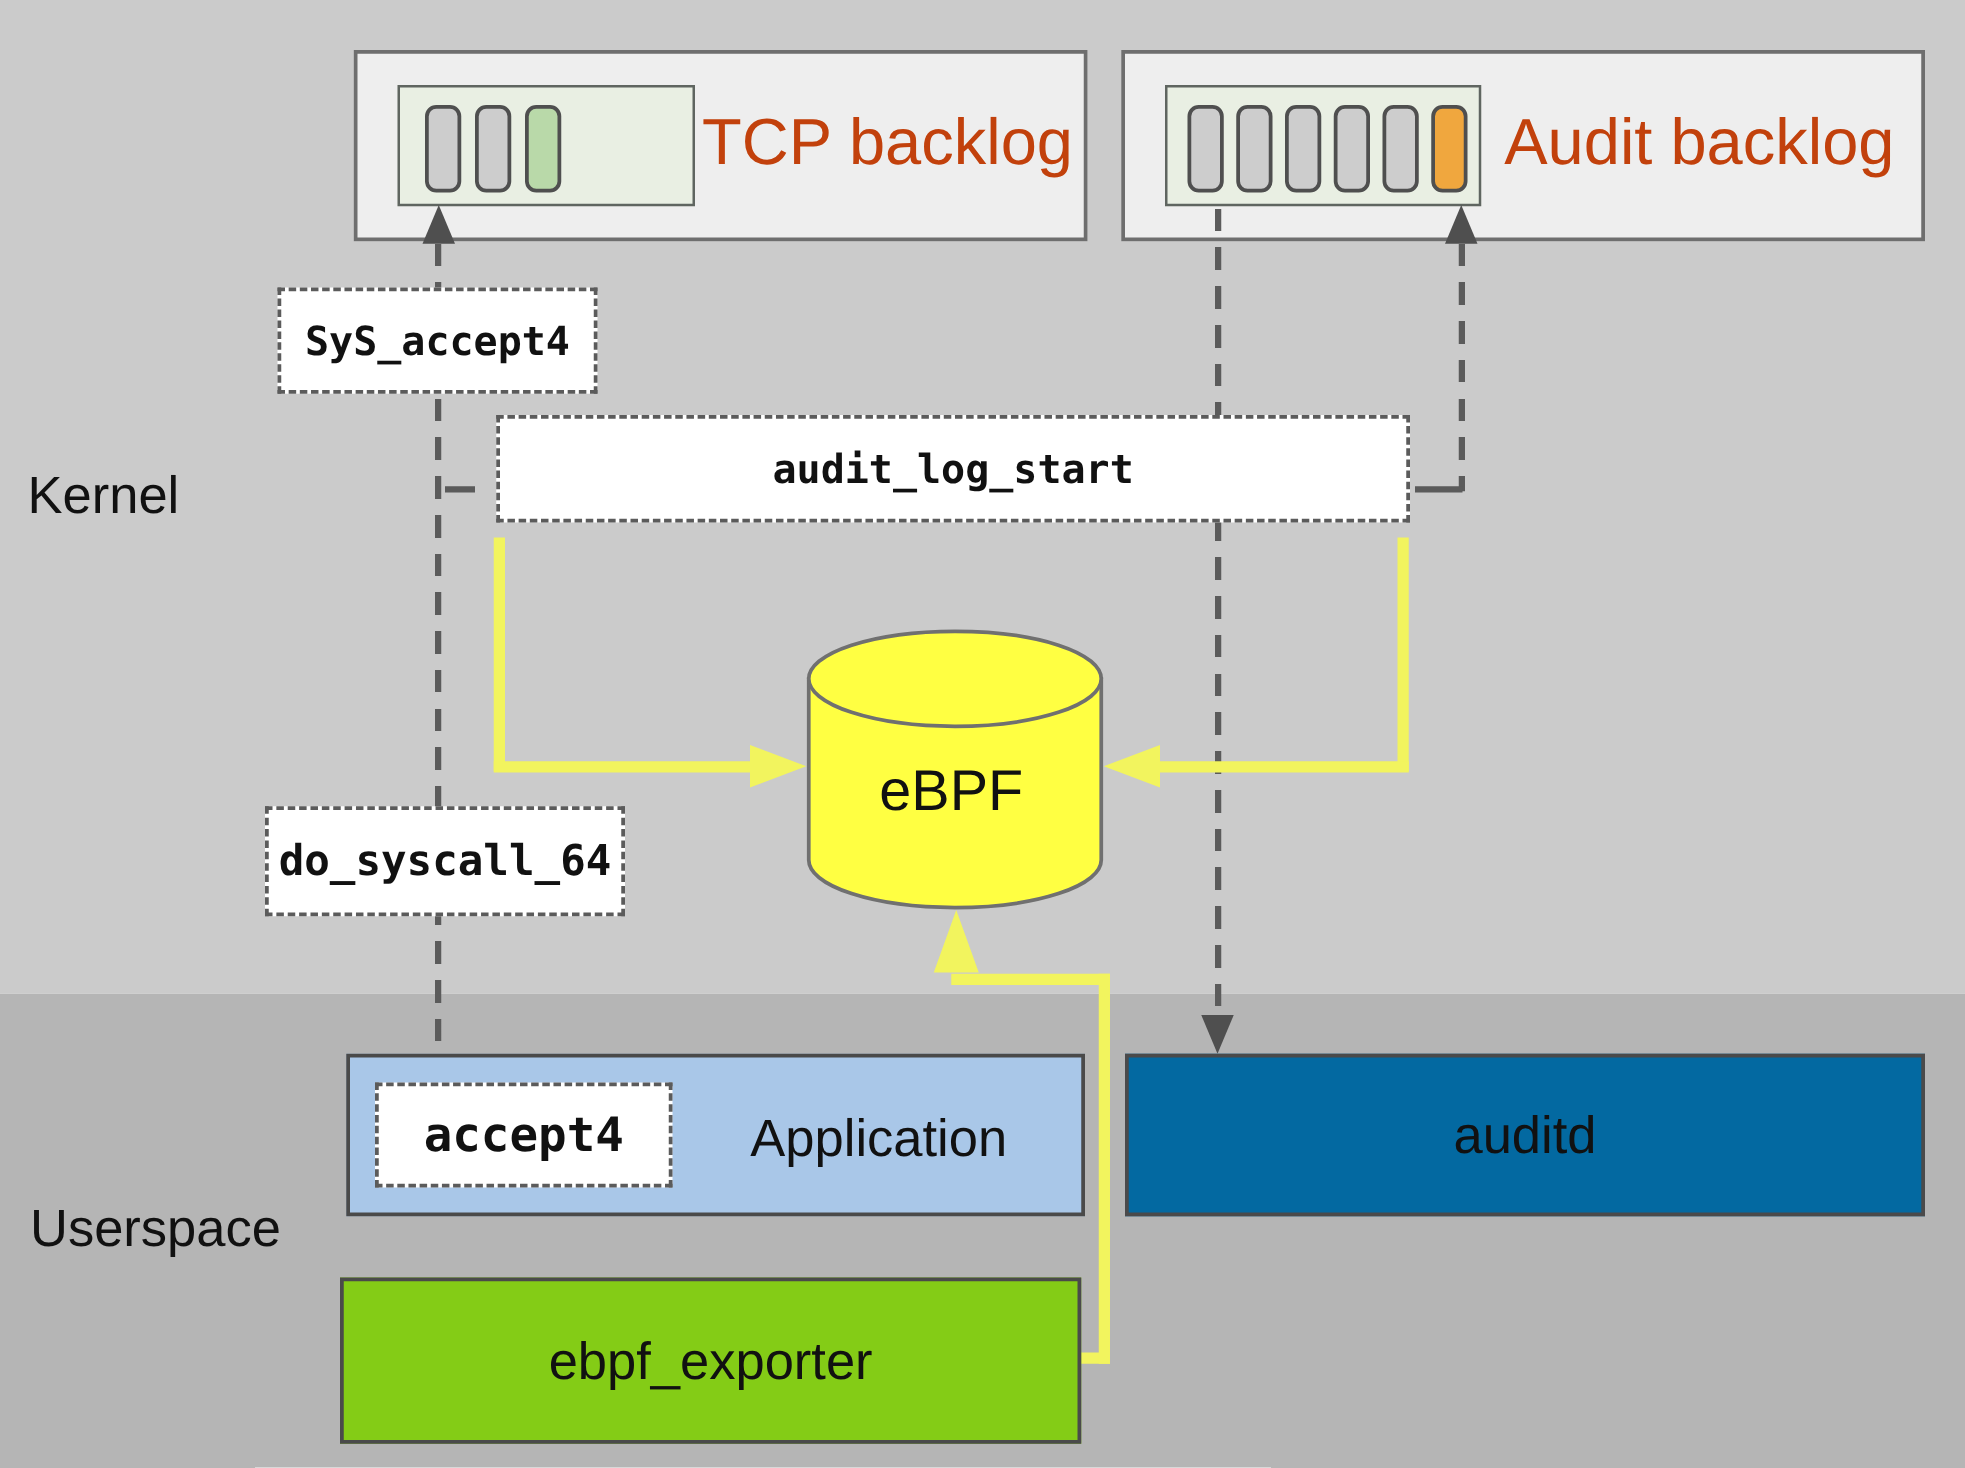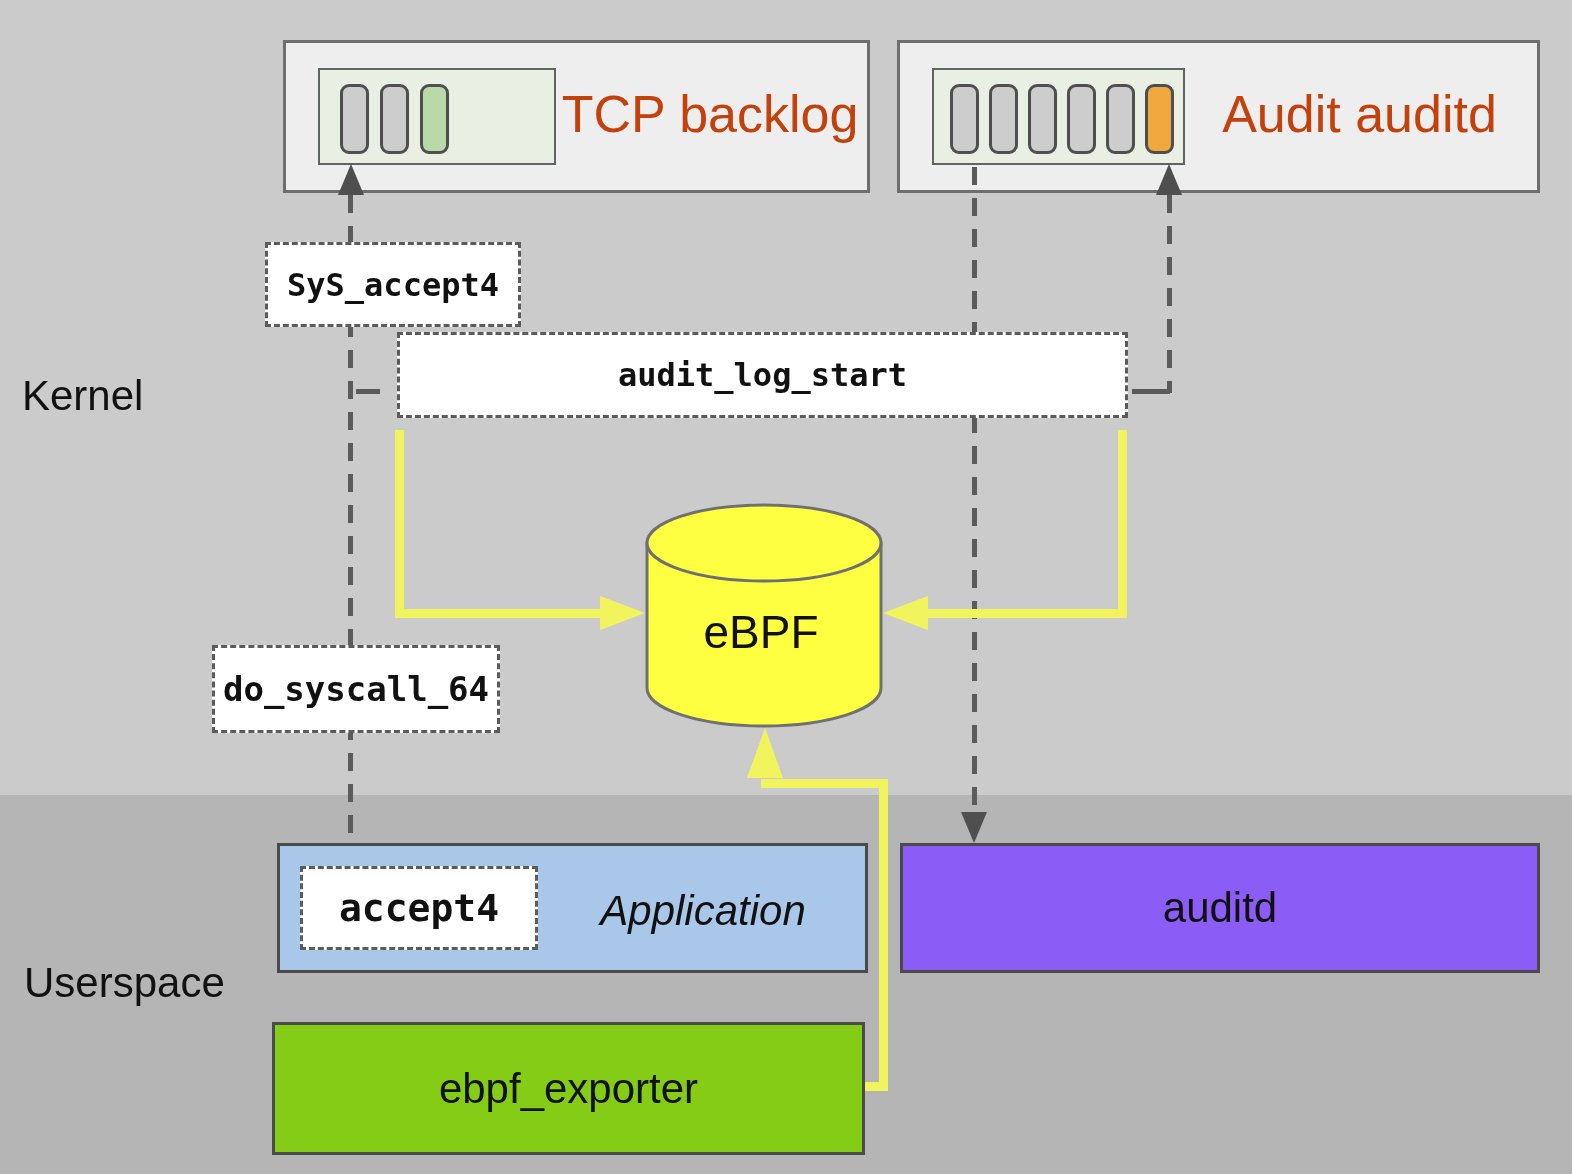--- a/index.html
+++ b/index.html
@@ -35,21 +35,21 @@
   .arr-up-yellow{width:0;height:0;border-left:18px solid transparent;border-right:18px solid transparent;border-bottom:50px solid #f2f45e;}
 
   
   .fnbox{background:#ffffff;border:3px dashed #5b5b5b;display:flex;align-items:center;justify-content:center;
          font-family:"DejaVu Sans Mono",monospace;font-weight:bold;color:#111;}
 
   
   .node{border:3px solid #4a4a4a;display:flex;align-items:center;justify-content:center;
         color:#111;font-size:42px;}
   .node-app{background:#a9c7e8;}
-  .node-auditd{background:#8b5cf6;}
+  .node-auditd{background:#0369a1;}
   .node-exporter{background:#84cc16;}
 
   .ebpf-label{color:#111;font-size:46px;text-align:center;}
 </style>
 </head>
 <body>
 
 <div class="abs bg-kernel"></div>
 <div class="abs bg-user"></div>
 
@@ -66,21 +66,21 @@
 
 <div class="abs backlog-outer" style="left:897px;top:40px;width:637px;height:147px;"></div>
 <div class="abs backlog-inner" style="left:932px;top:68px;width:249px;height:93px;">
   <div class="slot" style="left:16px;" data-state="empty"></div>
   <div class="slot" style="left:55px;" data-state="empty"></div>
   <div class="slot" style="left:94px;" data-state="empty"></div>
   <div class="slot" style="left:133px;" data-state="empty"></div>
   <div class="slot" style="left:172px;" data-state="empty"></div>
   <div class="slot" style="left:211px;" data-state="orange"></div>
 </div>
-<div class="abs backlog-label" style="left:1185px;top:40px;width:349px;height:147px;">Audit auditd</div>
+<div class="abs backlog-label" style="left:1185px;top:40px;width:349px;height:147px;">Audit backlog</div>
 
 <div class="abs arr-up-gray" style="left:338px;top:164px;"></div>
 <div class="abs vdash" style="left:348px;top:195px;height:648px;"></div>
 <div class="abs hdash-piece" style="left:356px;top:389px;width:24px;"></div>
 
 <div class="abs vdash" style="left:972px;top:167px;height:645px;"></div>
 <div class="abs arr-down-gray" style="left:961px;top:812px;"></div>
 
 <div class="abs arr-up-gray" style="left:1156px;top:164px;"></div>
 <div class="abs vdash" style="left:1167px;top:195px;height:198px;"></div>
@@ -98,23 +98,23 @@
 <div class="abs yline" style="left:879px;top:779px;width:9px;height:312px;"></div>
 <div class="abs yline" style="left:761px;top:779px;width:127px;height:9px;"></div>
 <div class="abs arr-up-yellow" style="left:747px;top:728px;"></div>
 
 <svg class="abs" style="left:643px;top:501px;" width="242" height="228" viewBox="0 0 242 228">
   <path d="M4,42 L4,187 A117,38 0 0 0 238,187 L238,42 Z" fill="#ffff42" stroke="#707070" stroke-width="3"></path>
   <ellipse cx="121" cy="42" rx="117" ry="38" fill="#ffff42" stroke="#707070" stroke-width="3"></ellipse>
 </svg>
 <div class="abs ebpf-label" style="left:640px;top:605px;width:242px;">eBPF</div>
 
-<div class="abs fnbox" style="left:222px;top:242px;width:250px;height:79px;font-size:32px;margin-left:43px;">SyS_accept4</div>
+<div class="abs fnbox" style="left:222px;top:230px;width:250px;height:79px;font-size:32px;">SyS_accept4</div>
 <div class="abs fnbox" style="left:397px;top:332px;width:725px;height:80px;font-size:32px;">audit_log_start</div>
 <div class="abs fnbox" style="left:212px;top:645px;width:282px;height:82px;font-size:34px;">do_syscall_64</div>
 
 <div class="abs node node-app" style="left:277px;top:843px;width:585px;height:124px;"></div>
 <div class="abs fnbox" style="left:300px;top:866px;width:232px;height:78px;font-size:38px;">accept4</div>
-<div class="abs" style="left:538px;top:843px;width:330px;height:136px;display:flex;align-items:center;justify-content:center;font-size:42px;color:#111;font-style:italic;">Application</div>
+<div class="abs" style="left:538px;top:843px;width:330px;height:136px;display:flex;align-items:center;justify-content:center;font-size:42px;color:#111;">Application</div>
 
 <div class="abs node node-auditd" style="left:900px;top:843px;width:634px;height:124px;">auditd</div>
 
 <div class="abs node node-exporter" style="left:272px;top:1022px;width:587px;height:127px;">ebpf_exporter</div>
 
 </body></html>

